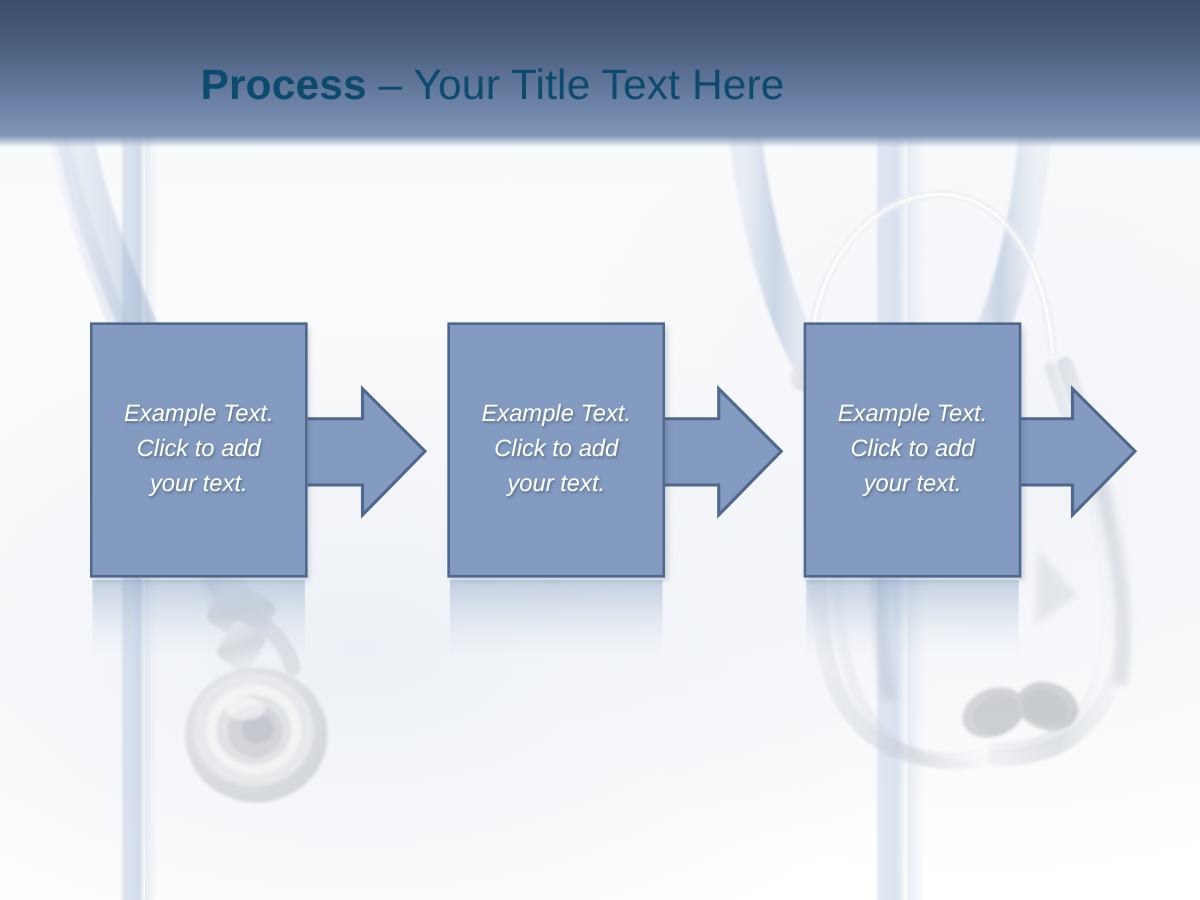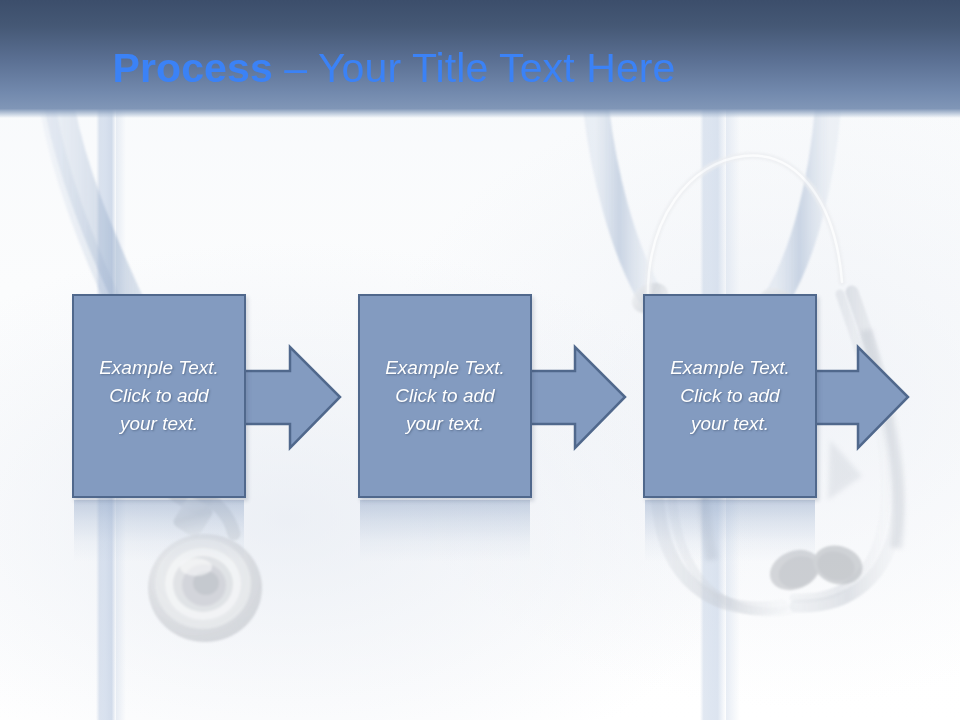--- a/index.html
+++ b/index.html
@@ -98,37 +98,36 @@
       #8096b7 92%,
       rgba(166,184,208,0.55) 97%,
       rgba(255,255,255,0) 100%);
   }
   .header-title {
     position: absolute;
     left: 0;
     top: 47px;
     width: 788px;
     text-align: center;
-    font-size: 41px;
+    font-size: 34px;
     line-height: 42px;
-    color: #3b82f6;
+    color: #0c4a6e;
     letter-spacing: 0.1px;
     white-space: nowrap;
   }
   .header-title .tstrong { font-weight: bold; }
   .header-title .tlight  { font-weight: normal; }
 
   
   .chain {
     position: absolute;
     left: 0;
     top: 0;
     width: 960px;
     height: 528px;
-    margin-top: 36px;
   }
 
   .step {
     position: absolute;
     top: 258px;
     width: 174px;
     height: 204px;
   }
   .step-1 { left: 72px; }
   .step-2 { left: 358px; }

